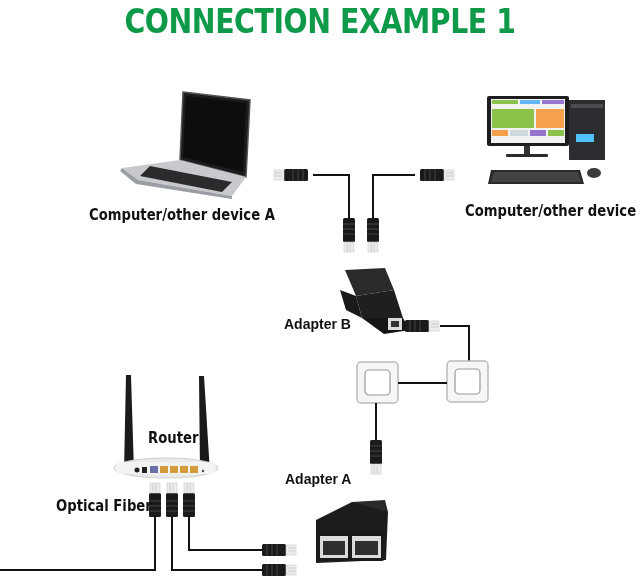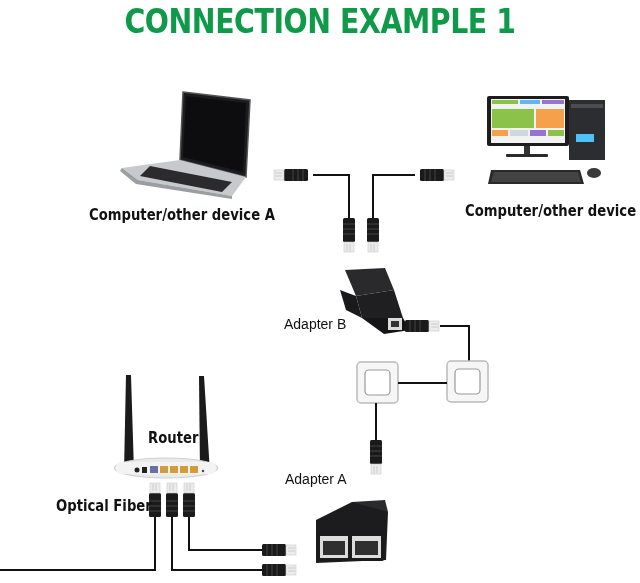--- a/index.html
+++ b/index.html
@@ -1,19 +1,19 @@
 <!DOCTYPE html>
 <html><head>
 <meta charset="utf-8">
 <style>
   html, body { margin: 0; padding: 0; background: #ffffff; }
   body { width: 640px; height: 583px; position: relative; overflow: hidden; font-family: "Liberation Sans", sans-serif; }
   .title { position: absolute; left: 0; top: 2px; width: 640px; text-align: center; color: #0f9a4a; font-family: "DejaVu Sans", sans-serif; font-weight: bold; font-size: 33px; letter-spacing: -0.5px; transform: scaleX(0.86); transform-origin: 50% 50%; }
   .label { position: absolute; color: #111; font-size: 15px; font-weight: bold; white-space: nowrap; font-family: "DejaVu Sans", sans-serif; transform: scaleX(0.88); transform-origin: 0 50%; }
-  .label.thin { font-weight: normal; font-family: "Liberation Sans", sans-serif; font-size: 14px; transform: none; }
+  .label.thin { font-weight: bold; font-family: "Liberation Sans", sans-serif; font-size: 14px; transform: none; }
   svg.diagram { position: absolute; left: 0; top: 0; }
 </style>
 </head>
 <body>
 
 <div class="title" style="color: rgb(15, 154, 74);">CONNECTION EXAMPLE 1</div>
 
 <svg class="diagram" width="640" height="583" viewBox="0 0 640 583">
   <defs>
 

